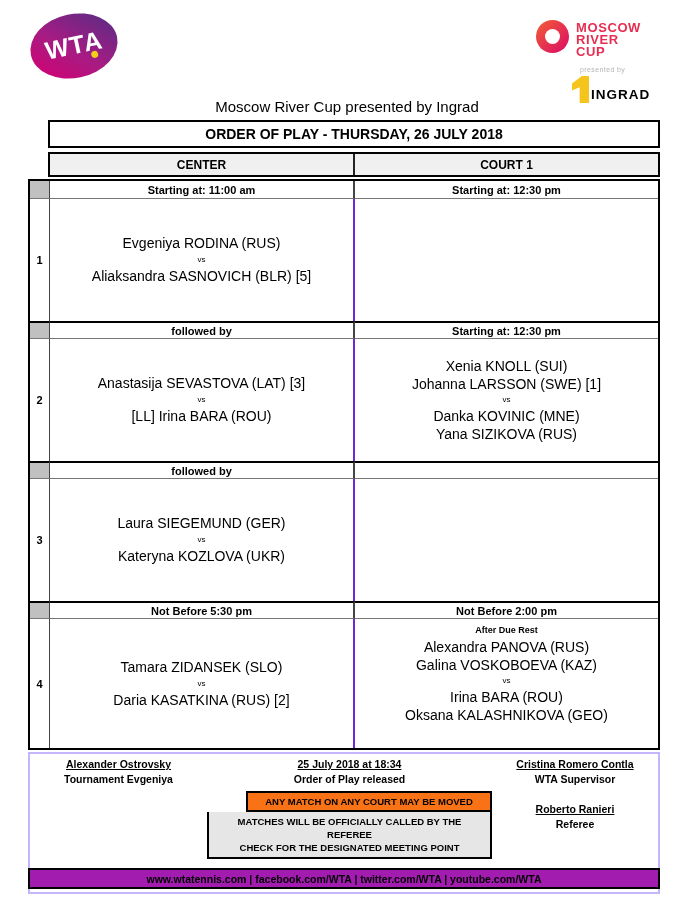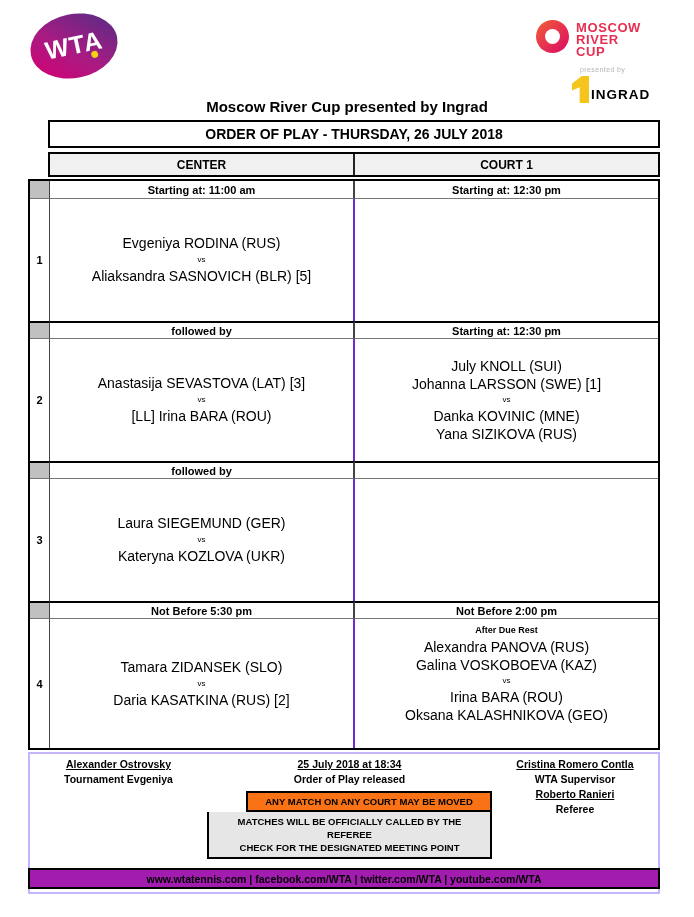--- a/index.html
+++ b/index.html
@@ -24,21 +24,21 @@
   .mrc-ring { width:33px; height:33px; border-radius:50%; background:linear-gradient(135deg,#f0563a 10%,#dd1262 90%); position:relative; flex:0 0 auto; }
   .mrc-ring::after { content:""; position:absolute; inset:9px; background:#fff; border-radius:50%; }
   .mrc-name { color:#e62e52; font-weight:bold; font-size:13px; line-height:12px; letter-spacing:0.6px; padding-top:2px; }
   .mrc-presented { position:absolute; left:580px; top:66px; font-size:7px; color:#b5b5b5; letter-spacing:0.4px; }
   .ingrad { position:absolute; left:572px; top:76px; display:flex; align-items:flex-end; }
   .ingrad-one { width:17px; height:27px; background:#f5c51d; margin-right:2px;
     clip-path:polygon(100% 0, 100% 100%, 45% 100%, 45% 42%, 0 54%, 0 28%, 58% 0); }
   .ingrad-text { font-weight:bold; font-size:13.5px; letter-spacing:1px; line-height:14px; padding-bottom:1px; }
 
   
-  .doc-title { position:absolute; left:0; top:98px; width:100%; text-align:center; font-size:15px; font-weight:bold; }
+  .doc-title { position:absolute; left:0; top:98px; width:100%; text-align:center; font-size:15px; font-weight:normal; }
   .oop-box {
     position:absolute; left:48px; top:120px; width:612px; height:28px;
     border:2px solid #000; display:flex; align-items:center; justify-content:center;
     font-weight:bold; font-size:14px;
   }
   .courts-row {
     position:absolute; left:48px; top:152px; width:612px; height:25px;
     border:2px solid #000; background:#f0f0f0; display:flex; font-weight:bold; font-size:12px;
   }
   .courts-row .court-cell { flex:0 0 305px; display:flex; align-items:center; justify-content:center; border-right:2px solid #222; }
@@ -78,21 +78,21 @@
   .sig-name { font-weight:bold; font-size:10.5px; text-decoration:underline; text-align:center; line-height:15px; }
   .sig-role { font-weight:bold; font-size:10.5px; text-align:center; line-height:15px; }
   .notice-box1 {
     margin-top:4px; border:2px solid #000; background:#f97316;
     font-weight:bold; font-size:9.5px; text-align:center; padding:3px 1px;margin-left:39px;
   }
   .notice-box2 {
     border:2px solid #000; border-top:none; background:#e6e6e6;
     font-weight:bold; font-size:9.5px; text-align:center; padding:3px 8px; line-height:13px;
   }
-  .referee-block { }
+  .referee-block { margin-top:15px; }
 
   .web-bar {
     position:absolute; left:28px; top:868px; width:632px; height:21px;
     border:2px solid #000; background:#a21caf;
     display:flex; align-items:center; justify-content:center; font-weight:bold; font-size:10.5px;
   }
 </style>
 </head>
 <body>
 
@@ -145,21 +145,21 @@
     <div class="time-cell">followed by</div>
     <div class="time-cell last">Starting at: 12:30 pm</div>
 
     <div class="num-cell">2</div>
     <div class="match-cell singles">
       <div class="player">Anastasija SEVASTOVA (LAT) [3]</div>
       <div class="vs">vs</div>
       <div class="player">[LL] Irina BARA (ROU)</div>
     </div>
     <div class="match-cell last">
-      <div class="player">July KNOLL (SUI)</div>
+      <div class="player">Xenia KNOLL (SUI)</div>
       <div class="player">Johanna LARSSON (SWE) [1]</div>
       <div class="vs">vs</div>
       <div class="player">Danka KOVINIC (MNE)</div>
       <div class="player">Yana SIZIKOVA (RUS)</div>
     </div>
 
     <div class="marker"></div>
     <div class="time-cell">followed by</div>
     <div class="time-cell last"></div>
 

